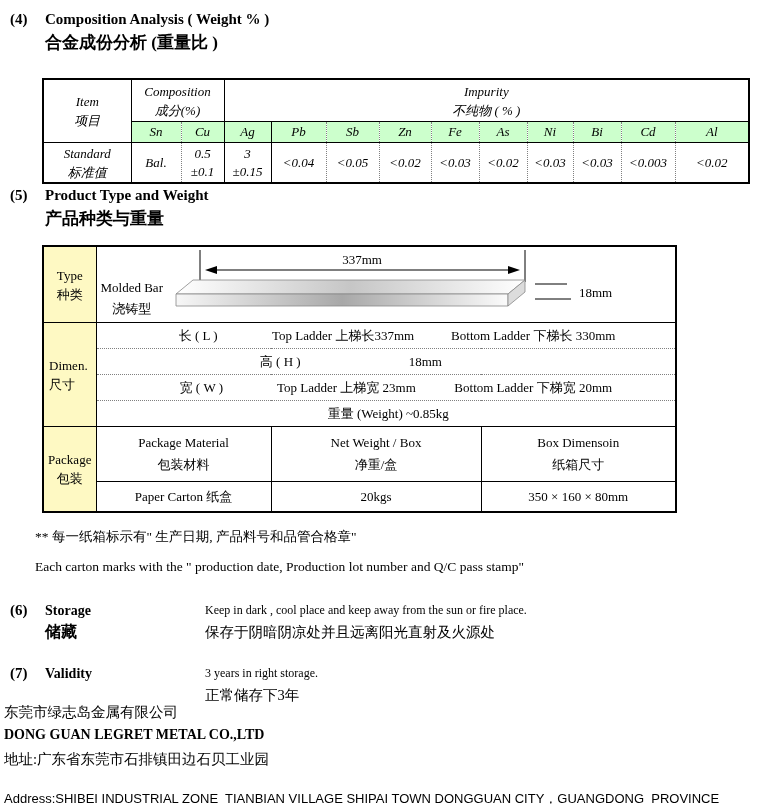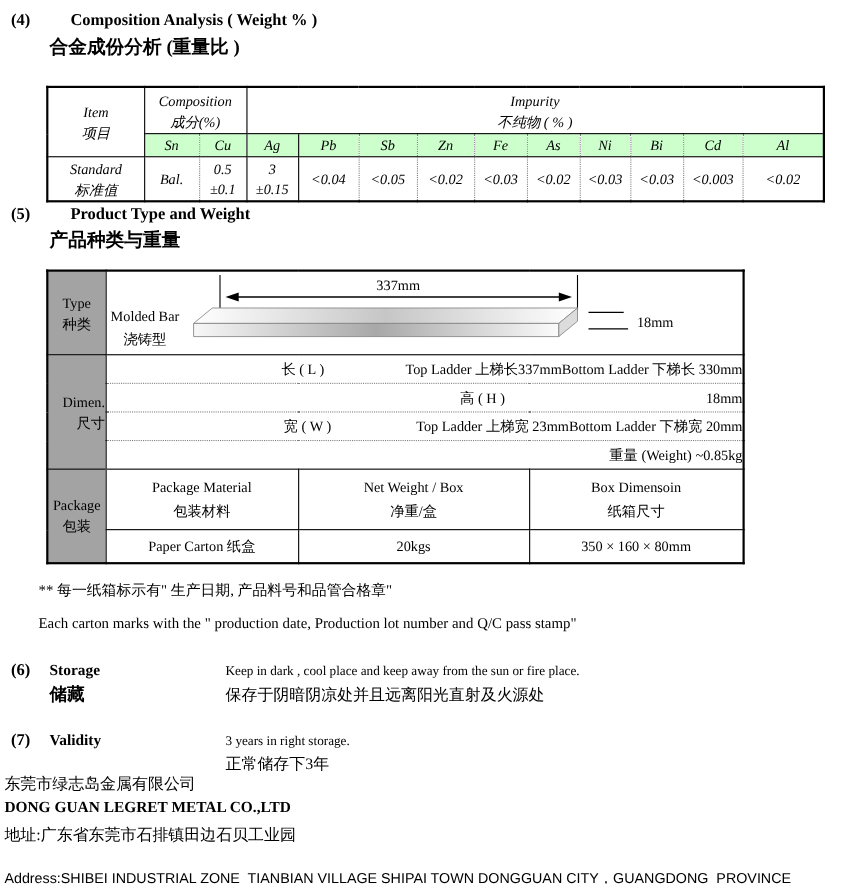--- a/index.html
+++ b/index.html
@@ -4,21 +4,21 @@
 <style>
   html,body { margin:0; padding:0; background:#fff; }
   .page {
     position:relative; width:771px; height:804px; background:#fff;
     font-family:"Liberation Serif", serif; color:#000; overflow:hidden;
   }
 
   
   .sec-head { position:absolute; left:10px; display:flex; }
   .sec-num  { font-weight:bold; font-size:15px; width:35px; line-height:22px; }
-  .sec-title .en { font-weight:bold; font-size:15px; line-height:22px;margin-left:19px; }
+  .sec-title .en { font-weight:bold; font-size:15px; line-height:22px; }
   .sec-title .zh { font-weight:bold; font-size:17px; line-height:25px; }
 
   
   table { border-collapse:collapse; table-layout:fixed; }
   .comp-table { position:absolute; left:42px; top:78px; width:706px;
                 border:2px solid #000; font-style:italic; }
   .comp-table th, .comp-table td {
     border-top:1px solid #000; border-bottom:1px solid #000;
     border-left:1px dotted #808080; border-right:1px dotted #808080;
     font-weight:normal; text-align:center; vertical-align:middle;
@@ -31,29 +31,29 @@
   .comp-table .two-line div { line-height:19px; }
   .vcell { display:flex; flex-direction:column; justify-content:center; height:39px; }
   .vcell div { line-height:18px; }
 
   
   .prod-table { position:absolute; left:42px; top:245px; width:633px;
                 border:2px solid #000; font-size:13px; }
   .prod-table td {
     border:1px solid #000; padding:0; vertical-align:middle; text-align:center;
   }
-  .prod-table .green { background:#a3a3a3; }
+  .prod-table .green { background:#fef9c3; }
   .prod-table .green div { line-height:19px; }
   .type-row td { height:75px; }
   .type-content { position:relative; text-align:left; }
   .type-label { position:absolute; left:4px; top:30px; }
   .type-label div { line-height:21px; }
   .bar-svg { position:absolute; left:60px; top:2px; }
   .dim-row td {
-    height:25px; text-align:right;
+    height:25px; text-align:center;
     border-bottom:1px dotted #808080; border-top:1px dotted #808080;
   }
   .dim-row td { padding-left:5px; }
   .dim-row .lbl  { display:inline-block; width:74px; white-space:nowrap; }
   .dim-row .c1   { display:inline-block; width:216px; white-space:nowrap; }
   .dim-row .c2   { display:inline-block; white-space:nowrap; }
   .pkg-head td { height:54px; }
   .pkg-head td div { line-height:22px; }
   .pkg-val td { height:29px; }
 
@@ -262,21 +262,21 @@
           <polygon points="19,45 351,45 351,57 19,57" fill="url(#frontg)" stroke="#888" stroke-width="0.8"></polygon>
           <polygon points="351,45 368,31 368,43 351,57" fill="#dcdcdc" stroke="#888" stroke-width="0.8"></polygon>
 
           <line x1="378" y1="35" x2="410" y2="35" stroke="#000" stroke-width="1"></line>
           <line x1="378" y1="50" x2="414" y2="50" stroke="#000" stroke-width="1"></line>
           <text x="422" y="48" font-size="13" font-family="Liberation Serif, serif">18mm</text>
         </svg>
       </td>
     </tr>
     <tr class="dim-row">
-      <td class="green" rowspan="4" style="text-align:right">
+      <td class="green" rowspan="4" style="text-align:left">
         <div>Dimen.</div>
         <div>尺寸</div>
       </td>
       <td colspan="3">
         <span class="lbl">长 ( L )</span><span class="c1">Top Ladder 上梯长337mm</span><span class="c2">Bottom Ladder 下梯长 330mm</span>
       </td>
     </tr>
     <tr class="dim-row">
       <td colspan="3">
         <span class="lbl">高 ( H )</span><span class="c1">18mm</span><span class="c2"></span>

